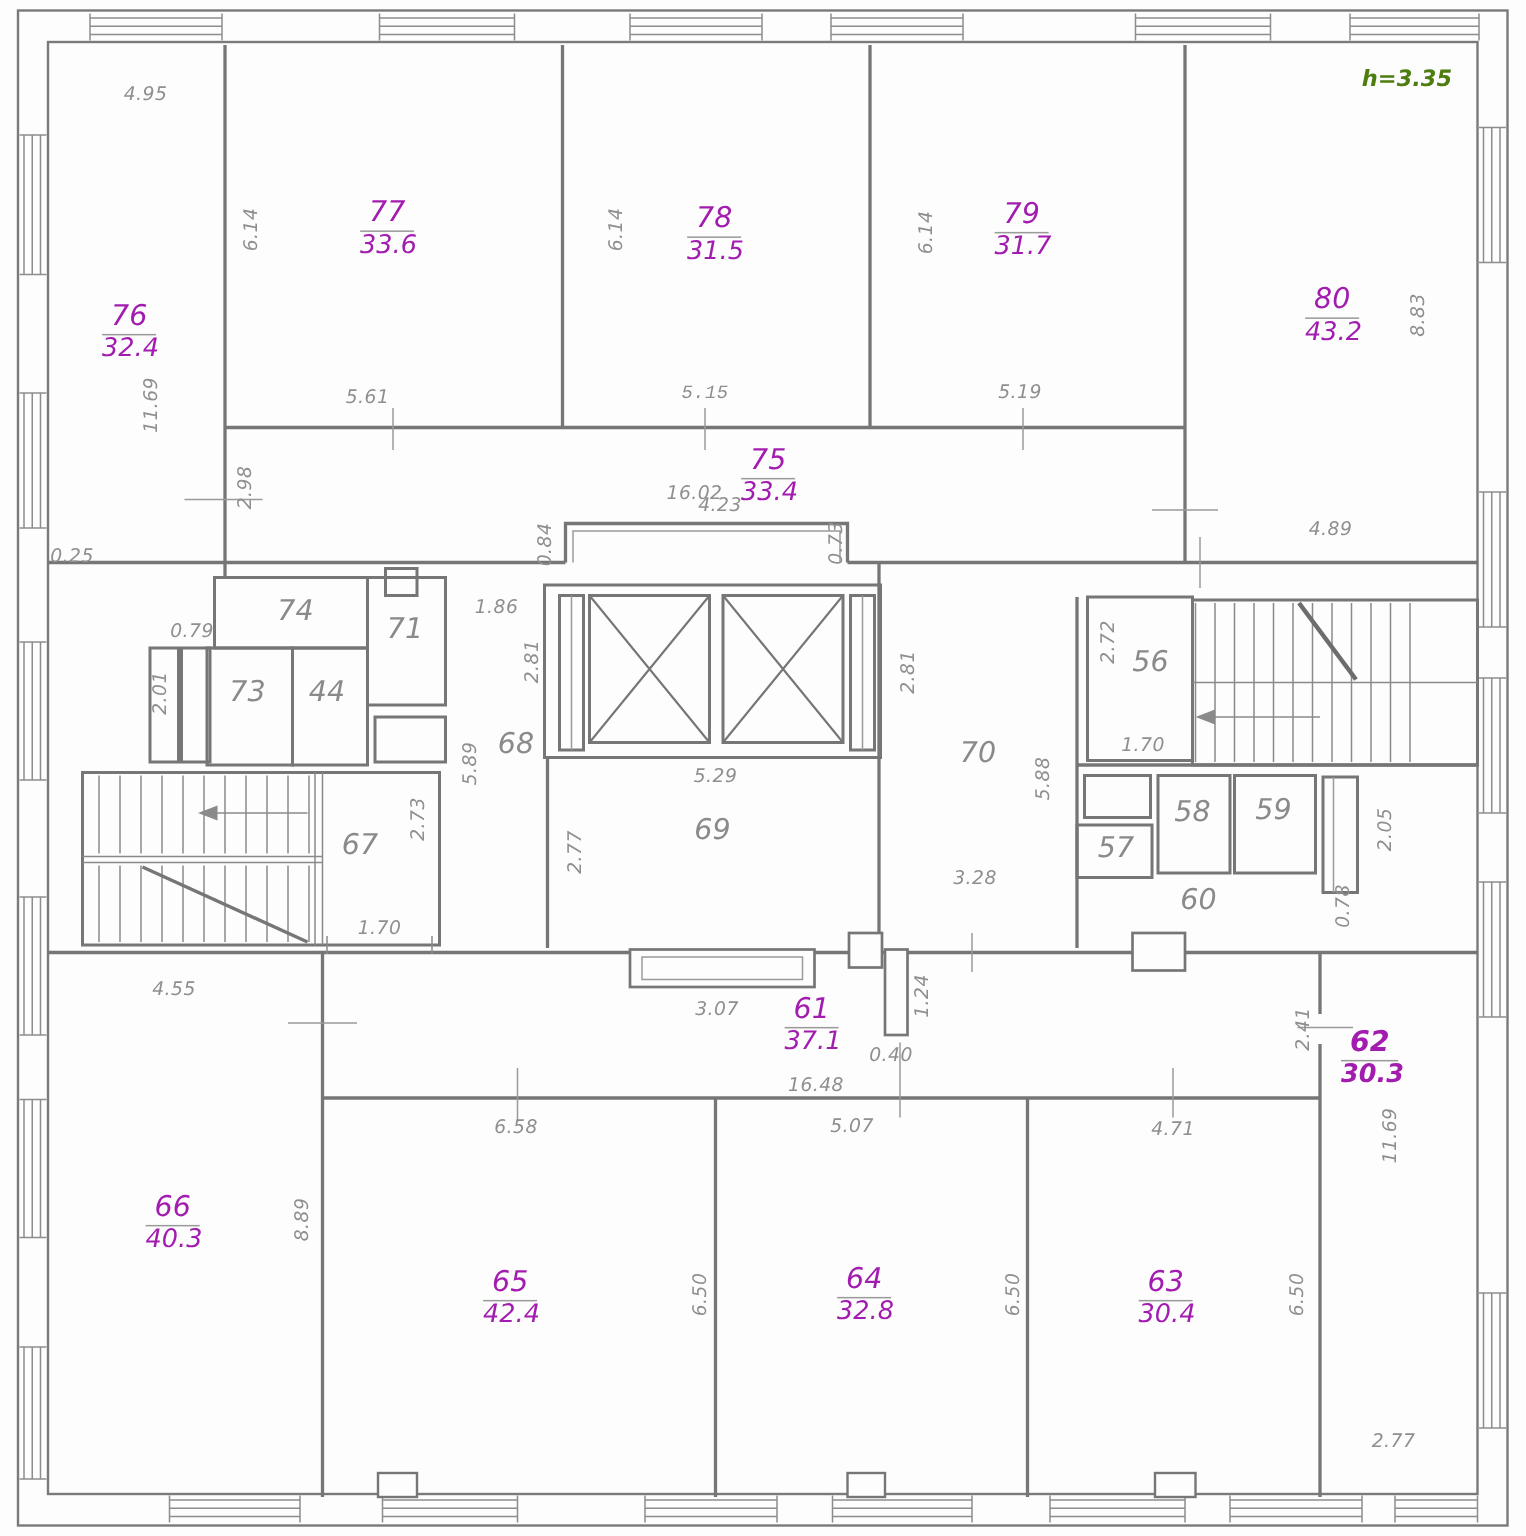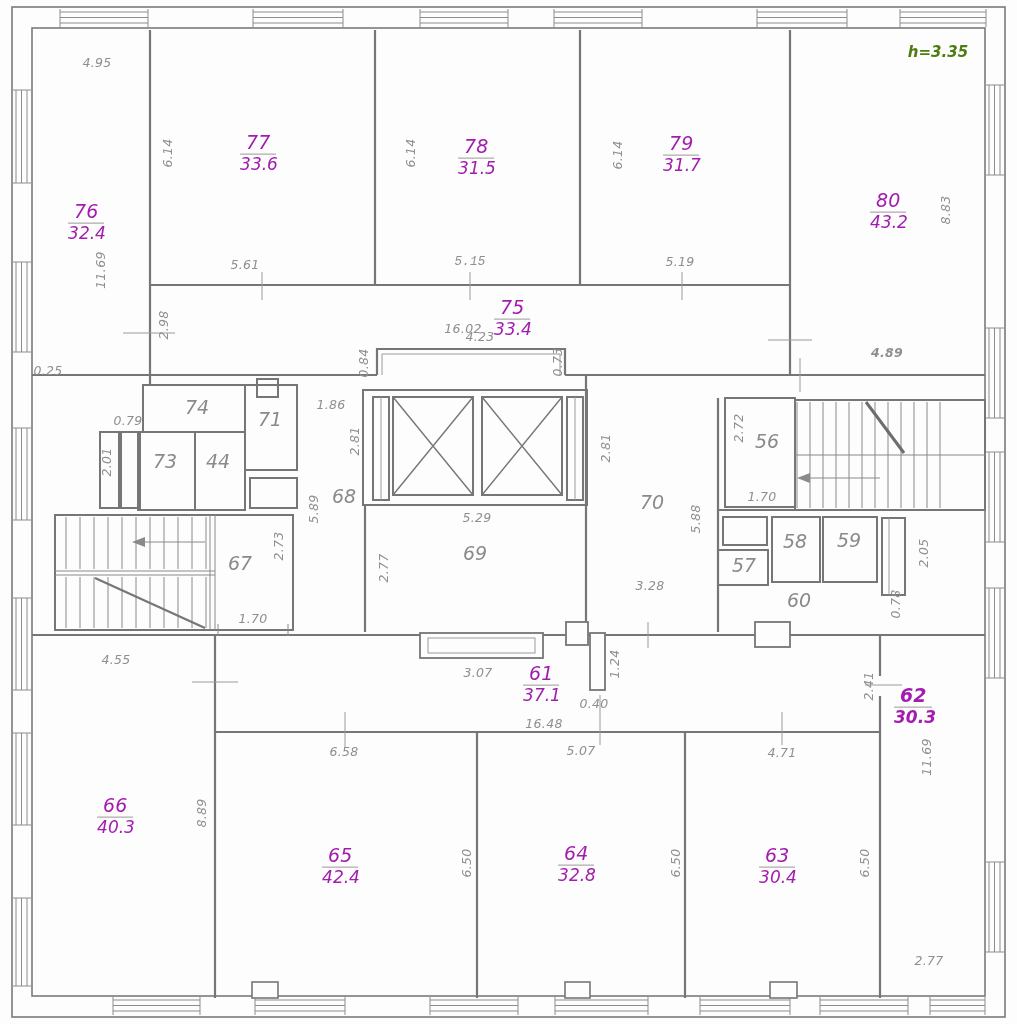--- a/index.html
+++ b/index.html
@@ -216,21 +216,21 @@
       <div class="dim-label v" style="left: 100px; top: 270px;">11.69</div>
       <div class="dim-label" style="left: 245px; top: 264px;">5.61</div>
       <div class="dim-label" style="left: 470px; top: 262px; font-family: Liberation Mono, monospace;">5.15</div>
       <div class="dim-label" style="left: 680px; top: 261px;">5.19</div>
       <div class="dim-label" style="left: 463px; top: 296px; margin-top: 32px;">16.02</div>
       <div class="dim-label" style="left: 480px; top: 336px; text-align: center;">4.23</div>
       <div class="dim-label v" style="left: 363px; top: 363px;">0.84</div>
       <div class="dim-label v" style="left: 557px; top: 362px;">0.73</div>
       <div class="dim-label v" style="left: 163px; top: 325px;">2.98</div>
       <div class="dim-label" style="left: 48px; top: 370px;">0.25</div>
-      <div class="dim-label" style="left: 887px; top: 352px; font-weight: bold;">4.89</div>
+      <div class="dim-label" style="left: 887px; top: 352px;">4.89</div>
       <div class="dim-label" style="left: 331px; top: 404px;">1.86</div>
       <div class="dim-label" style="left: 128px; top: 420px;">0.79</div>
       <div class="dim-label v" style="left: 106px; top: 462px;">2.01</div>
       <div class="dim-label v" style="left: 354px; top: 441px;">2.81</div>
       <div class="dim-label v" style="left: 605px; top: 448px;">2.81</div>
       <div class="dim-label v" style="left: 313px; top: 509px;">5.89</div>
       <div class="dim-label v" style="left: 695px; top: 519px;">5.88</div>
       <div class="dim-label" style="left: 477px; top: 517px;">5.29</div>
       <div class="dim-label v" style="left: 383px; top: 568px;">2.77</div>
       <div class="dim-label" style="left: 650px; top: 585px;">3.28</div>
@@ -239,21 +239,21 @@
       <div class="dim-label v" style="left: 278px; top: 546px;">2.73</div>
       <div class="dim-label" style="left: 253px; top: 618px;">1.70</div>
       <div class="dim-label v" style="left: 923px; top: 553px;">2.05</div>
       <div class="dim-label v" style="left: 895px; top: 604px;">0.78</div>
       <div class="dim-label" style="left: 116px; top: 659px;">4.55</div>
       <div class="dim-label v" style="left: 201px; top: 813px;">8.89</div>
       <div class="dim-label" style="left: 478px; top: 672px;">3.07</div>
       <div class="dim-label v" style="left: 614px; top: 664px;">1.24</div>
       <div class="dim-label" style="left: 594px; top: 703px;">0.40</div>
       <div class="dim-label" style="left: 544px; top: 723px;">16.48</div>
-      <div class="dim-label" style="left: 581px; top: 750px; text-align: center;">5.07</div>
+      <div class="dim-label" style="left: 568px; top: 750px; text-align: center;">5.07</div>
       <div class="dim-label" style="left: 344px; top: 751px;">6.58</div>
       <div class="dim-label" style="left: 782px; top: 752px;">4.71</div>
       <div class="dim-label v" style="left: 466px; top: 863px;">6.50</div>
       <div class="dim-label v" style="left: 675px; top: 863px;">6.50</div>
       <div class="dim-label v" style="left: 864px; top: 863px;">6.50</div>
       <div class="dim-label v" style="left: 868px; top: 686px;">2.41</div>
       <div class="dim-label v" style="left: 926px; top: 757px;">11.69</div>
       <div class="dim-label" style="left: 929px; top: 960px;">2.77</div>
     </div>
 

